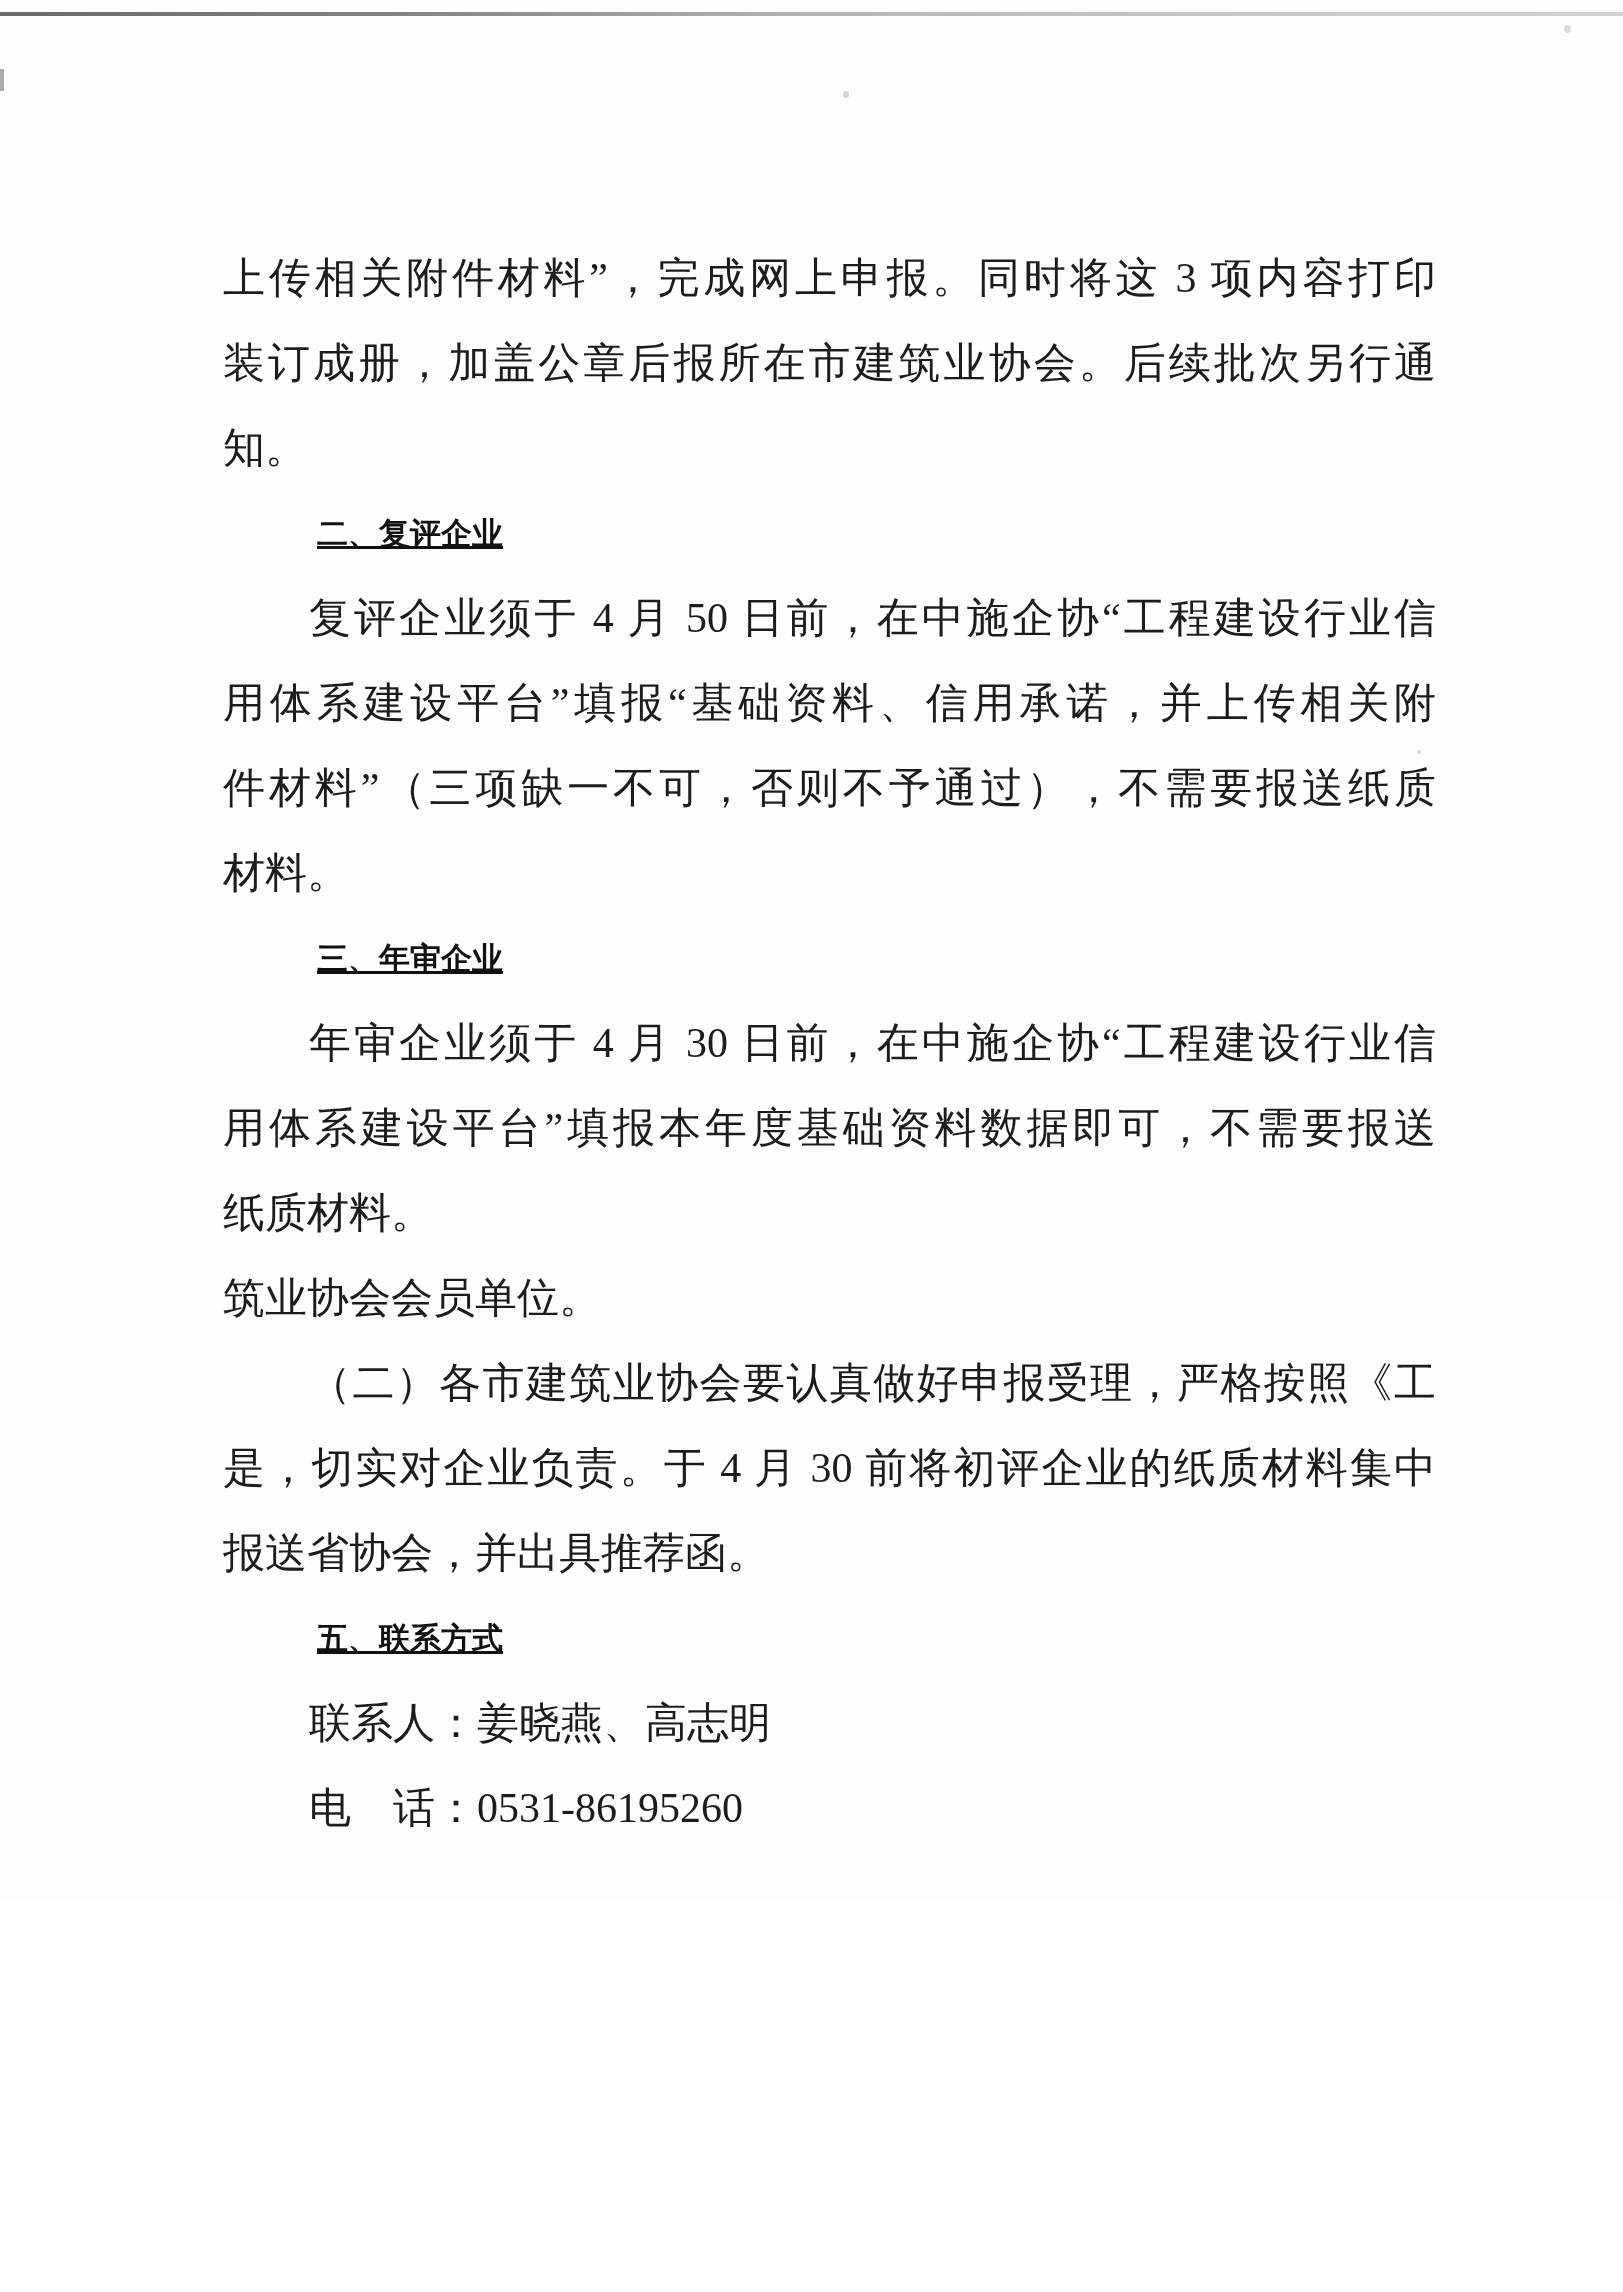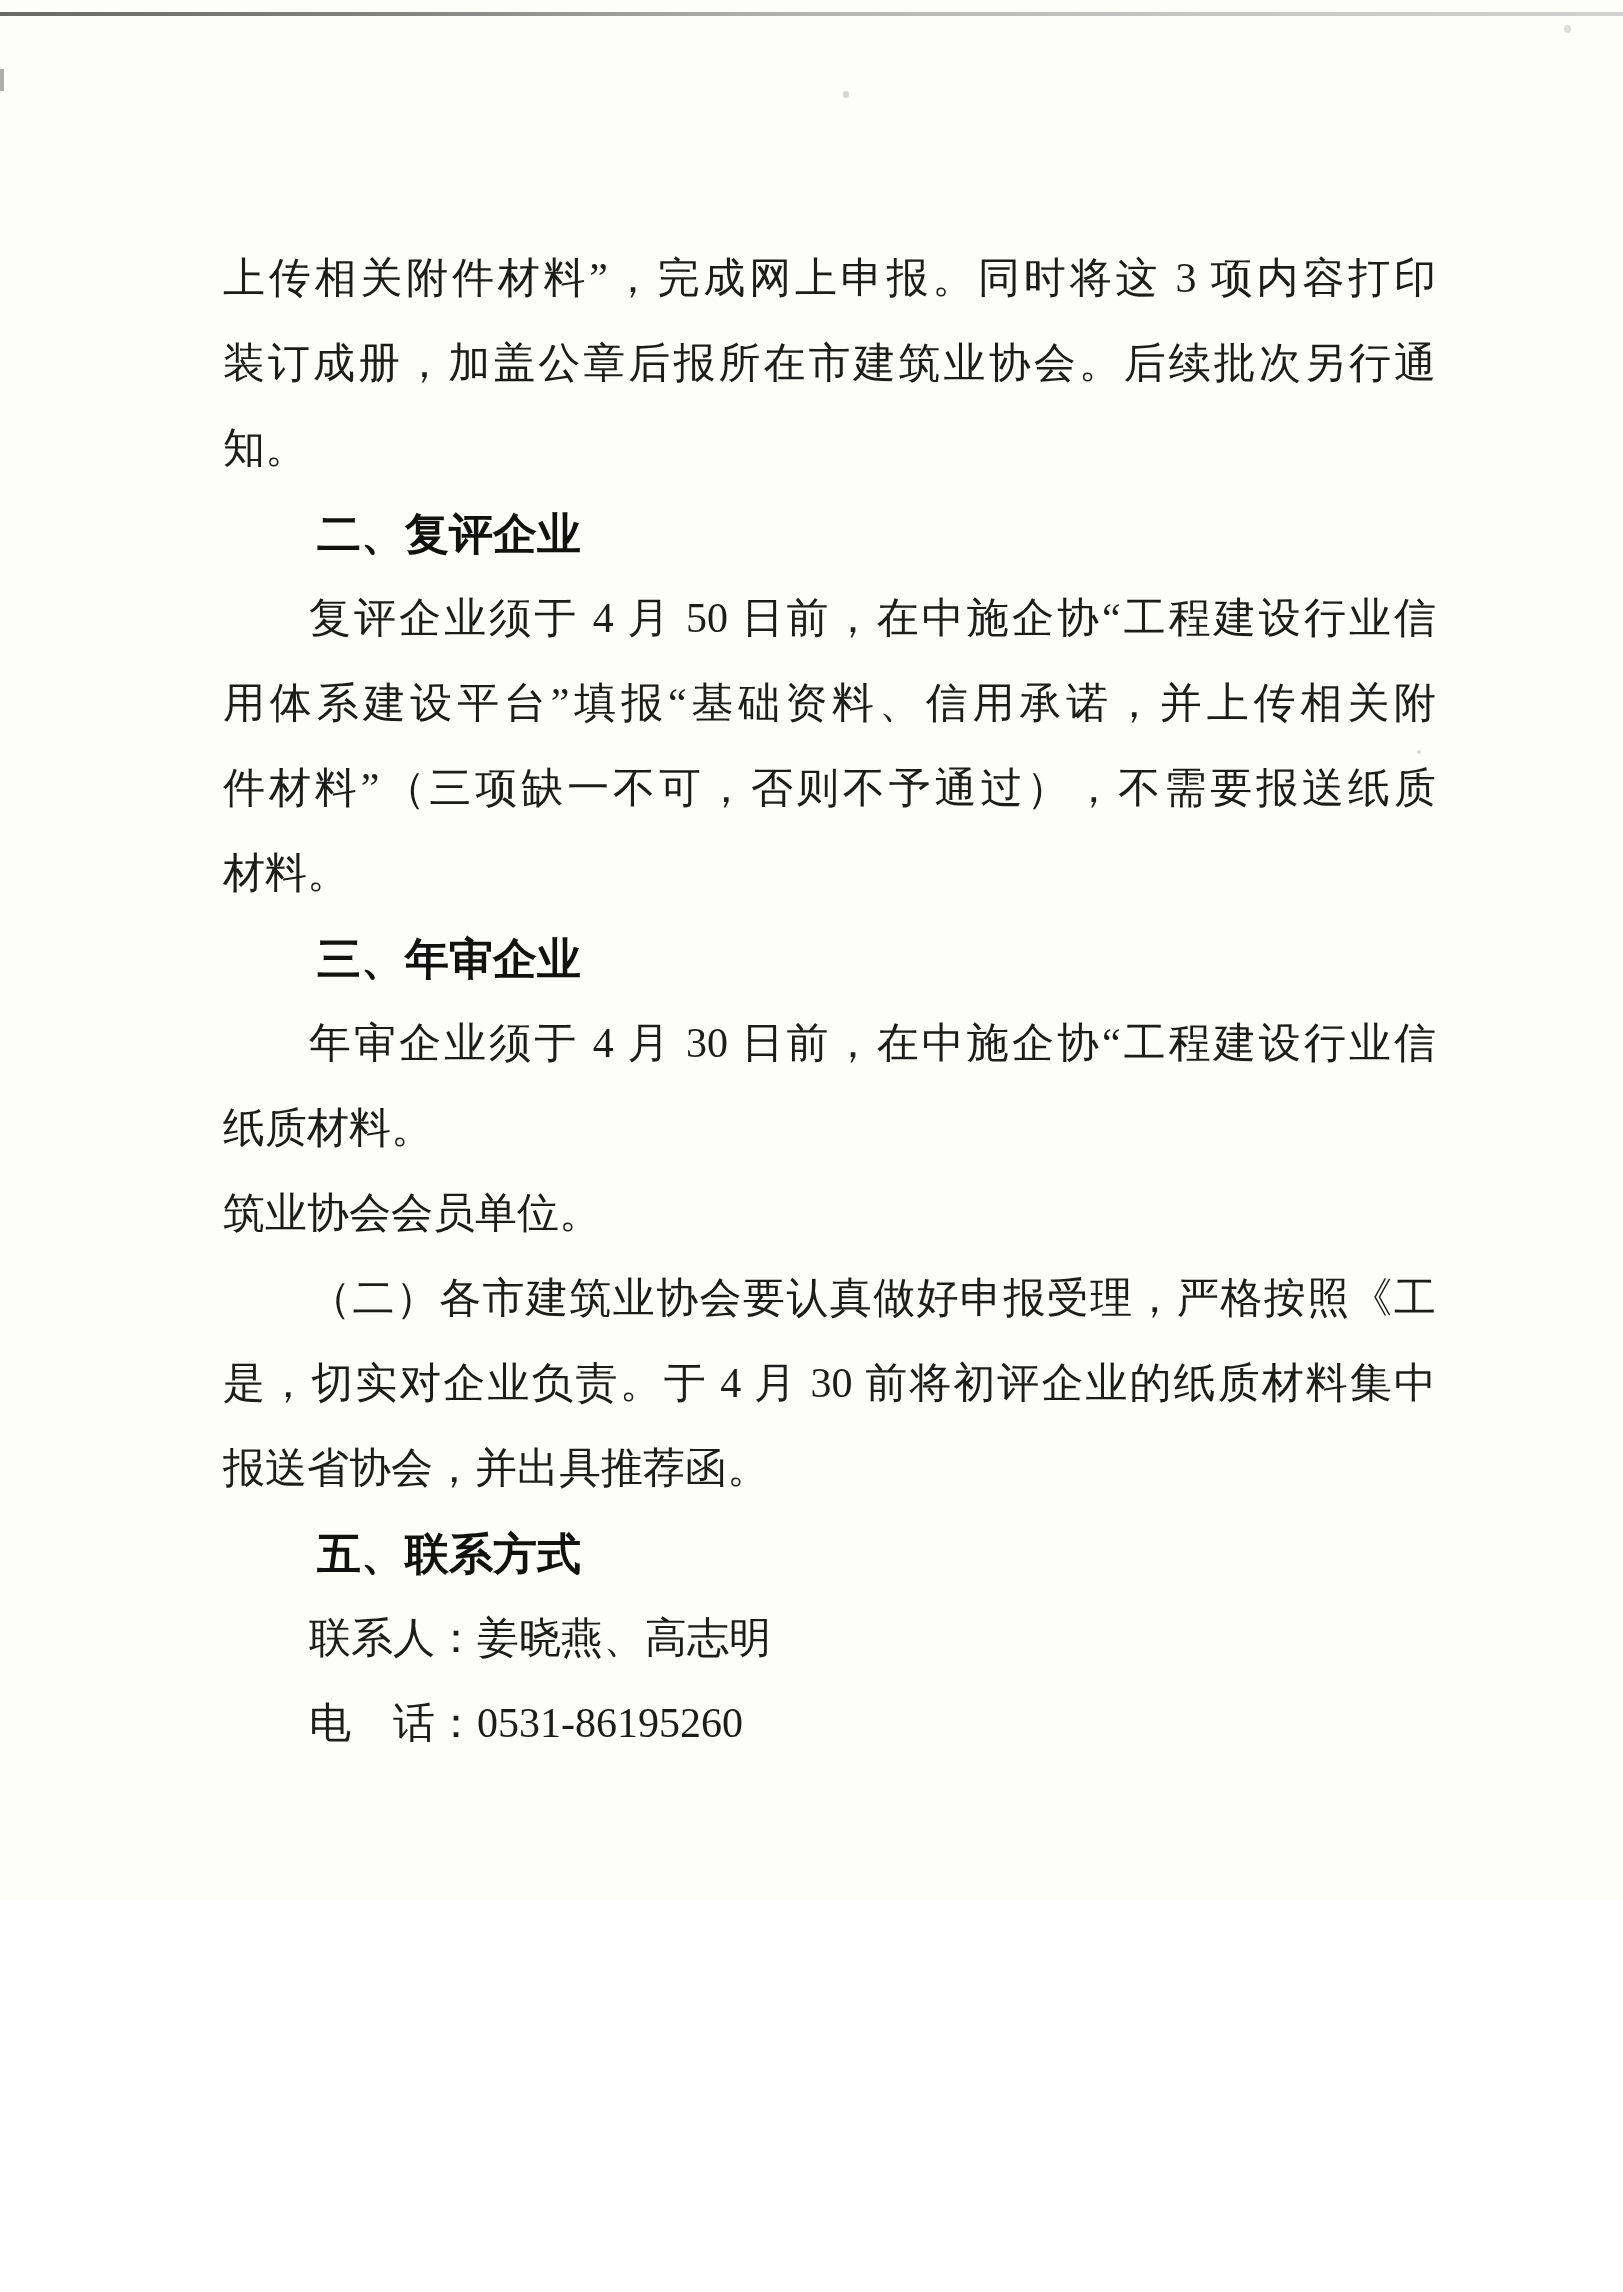--- a/index.html
+++ b/index.html
@@ -34,24 +34,25 @@
     text-align:justify; text-align-last:justify;
     text-justify:inter-character;
     overflow:hidden;
     white-space:normal;
   }
   .line.endline { text-align-last:left; }
   .line.indent { padding-left:86px; }
   .line.heading {
     font-family:"Liberation Sans", sans-serif;
     font-weight:700;
-    font-size:44px;
+    font-size:31px;
     text-align-last:left;
     padding-left:94px;
     color:#111;
+    text-decoration:underline;
   }
   .page-number {
     position:absolute; top:2125px; left:11.8px; width:1623px;
     text-align:center;
     font-family:"Liberation Sans", sans-serif;
     font-size:31px; font-weight:600; color:#1c1c1c;
     line-height:39px;
   }
 </style>
 </head>
@@ -70,20 +71,21 @@
     <div class="line">上传相关附件材料”，完成网上申报。同时将这 3 项内容打印</div>
     <div class="line">装订成册，加盖公章后报所在市建筑业协会。后续批次另行通</div>
     <div class="line endline">知。</div>
     <div class="line heading">二、复评企业</div>
     <div class="line indent">复评企业须于 4 月 50 日前，在中施企协“工程建设行业信</div>
     <div class="line">用体系建设平台”填报“基础资料、信用承诺，并上传相关附</div>
     <div class="line">件材料”（三项缺一不可，否则不予通过），不需要报送纸质</div>
     <div class="line endline">材料。</div>
     <div class="line heading">三、年审企业</div>
     <div class="line indent">年审企业须于 4 月 30 日前，在中施企协“工程建设行业信</div>
+    <div class="line">用体系建设平台”填报本年度基础资料数据即可，不需要报送</div>
     <div class="line endline">纸质材料。</div>
     <div class="line endline">筑业协会会员单位。</div>
     <div class="line indent">（二）各市建筑业协会要认真做好申报受理，严格按照《工</div>
     <div class="line">是，切实对企业负责。于 4 月 30 前将初评企业的纸质材料集中</div>
     <div class="line endline">报送省协会，并出具推荐函。</div>
     <div class="line heading">五、联系方式</div>
     <div class="line endline indent">联系人：姜晓燕、高志明</div>
     <div class="line endline indent">电　话：0531-86195260</div>
   </div>
 

